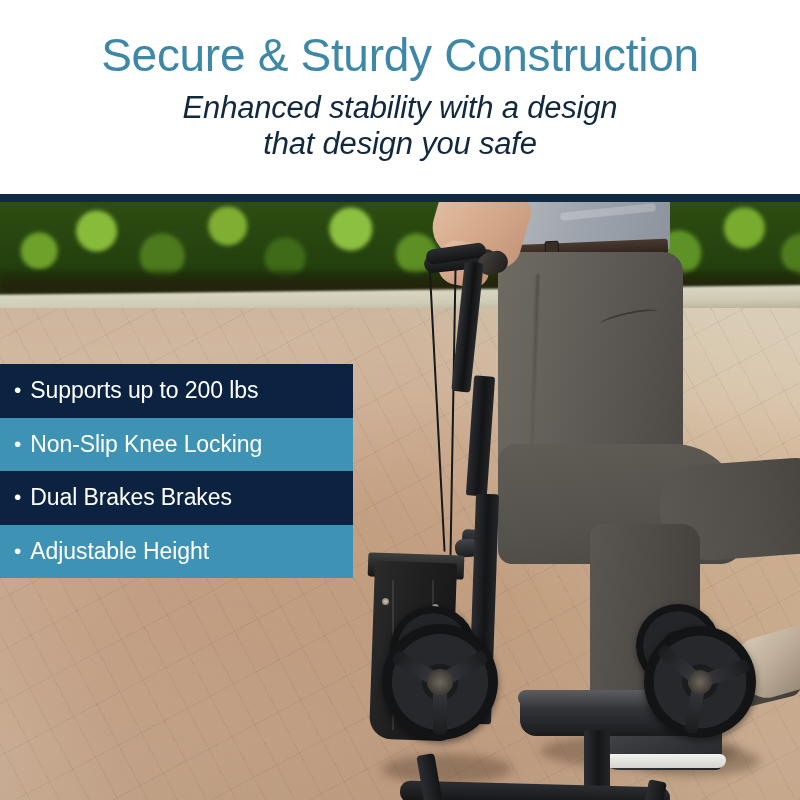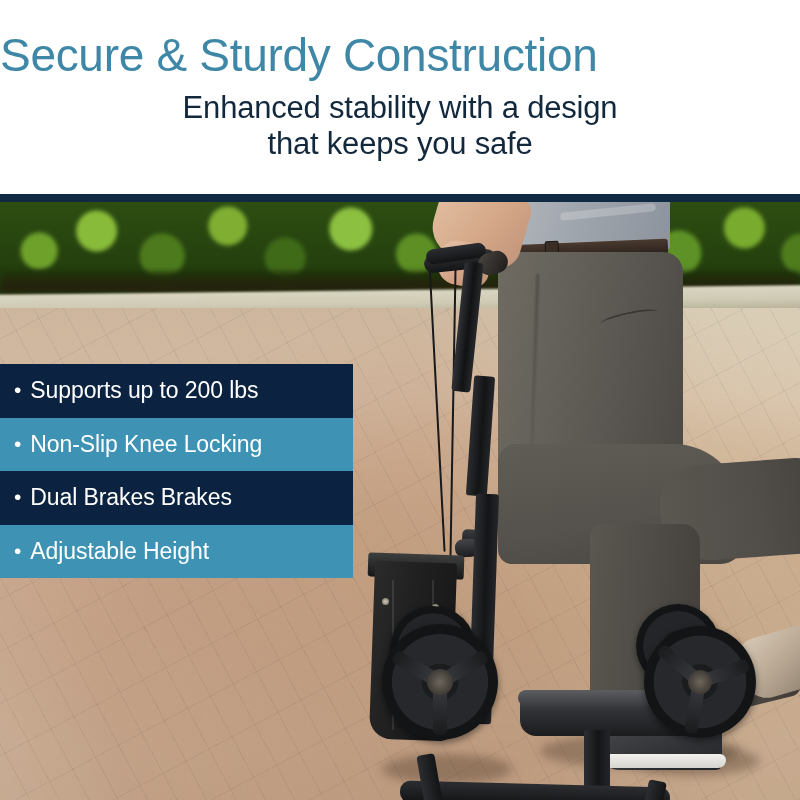--- a/index.html
+++ b/index.html
@@ -10,33 +10,33 @@
   }
   .canvas{position:relative;width:800px;height:800px;overflow:hidden;background:#fff;}
 
   
   .header{
     position:absolute;left:0;top:0;width:800px;height:194px;
     background:#ffffff;z-index:30;
   }
   .title{
     position:absolute;left:0;top:26px;width:800px;
-    text-align:left;
+    text-align:center;
     font-family:"Liberation Sans", sans-serif;
     font-size:46px;line-height:58px;font-weight:400;
     color:#3E87A6;letter-spacing:-0.3px;white-space:nowrap;
   }
   .subtitle{
     position:absolute;left:0;top:90px;width:800px;
     text-align:center;
     font-family:"Liberation Sans", sans-serif;
     font-size:31px;line-height:36px;font-weight:400;
     color:#12283C;letter-spacing:-0.2px;
   }
-  .subtitle .ln{display:block;}
+  .subtitle .ln{display:block;font-style:italic;}
 
   .divider{
     position:absolute;left:0;top:194px;width:800px;height:8px;
     background:#102A44;z-index:31;
   }
 
   
   .photo{
     position:absolute;left:0;top:194px;width:800px;height:606px;
     overflow:hidden;background:#d9c7ad;z-index:5;
@@ -429,21 +429,21 @@
         <div class="spoke" style="transform:rotate(240deg);"></div>
         <div class="hub"></div>
       </div>
     </div>
   </div>
 
   <div class="header">
     <div class="title">Secure &amp; Sturdy Construction</div>
     <div class="subtitle">
       <span class="ln">Enhanced stability with a design</span>
-      <span class="ln">that keeps you safe</span>
+      <span class="ln">that design you safe</span>
     </div>
   </div>
   <div class="divider"></div>
 
   <div class="features">
 
     <div class="feat dark">
       <span class="bullet">•</span>
       <span class="txt">Supports up to 200 lbs</span>
     </div>

